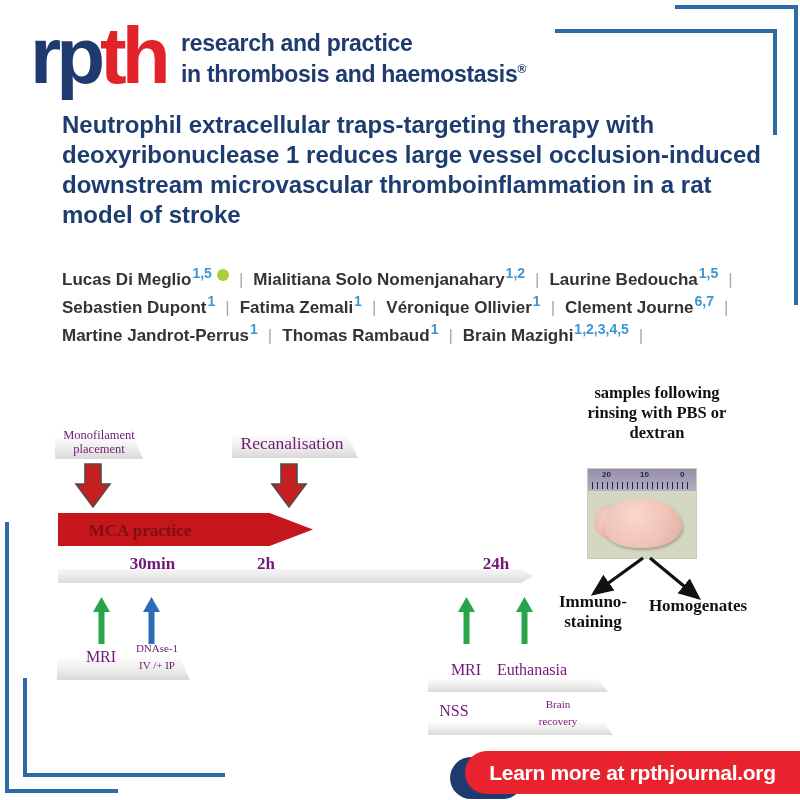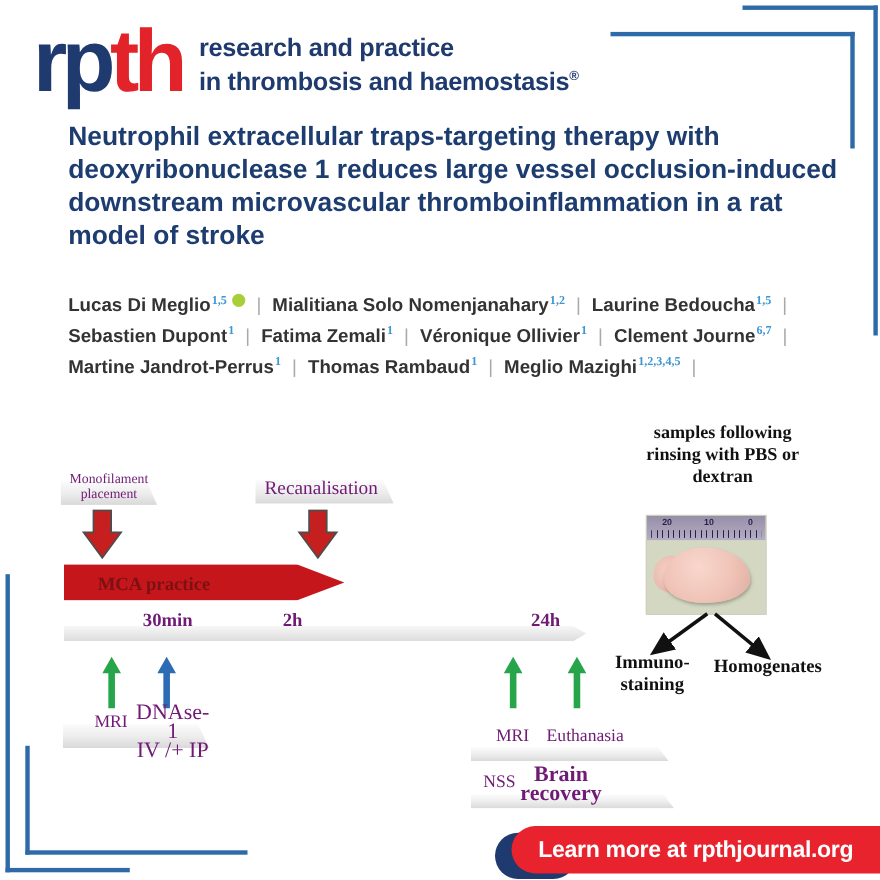--- a/index.html
+++ b/index.html
@@ -19,37 +19,37 @@
   .journal-name sup{font-size:12px;}
 
   
   .title{left:62px;top:110px;color:#1d3d70;font-size:24px;font-weight:bold;line-height:30px;}
   .title div{white-space:nowrap;}
 
   
   .authors{left:62px;top:259px;font-size:17px;color:#333;font-weight:600;}
   .author-line{height:28px;line-height:28px;white-space:nowrap;}
   .author-line .sep{color:#a9a9a9;font-weight:400;padding:0 10px;}
-  .author-line sup.aff{color:#3e96d2;font-size:11px;font-weight:600;margin-left:1px;font-family:Liberation Serif, serif;}
+  .author-line sup.aff{color:#3e96d2;font-size:14px;font-weight:600;margin-left:1px;}
   .orcid{display:inline-block;width:12px;height:12px;border-radius:50%;background:#a8ce38;
          margin-left:5px;vertical-align:4px;}
 
   
   .serif{font-family:"Liberation Serif",serif;color:#701a75;}
   .flag{background:linear-gradient(180deg,#fcfcfc 0%,#ececec 55%,#d9d9d9 100%);
         clip-path:polygon(0 0,calc(100% - 10px) 0,100% 100%,0 100%);
         box-shadow:0 1px 2px rgba(0,0,0,0.15);}
   .timeline-bar{background:linear-gradient(180deg,#f7f7f7,#dcdcdc);
         clip-path:polygon(0 0,calc(100% - 12px) 0,100% 50%,calc(100% - 12px) 100%,0 100%);}
   .mca-arrow{background:#c5161c;
         clip-path:polygon(0 0,83% 0,100% 50%,83% 100%,0 100%);}
   .mca-label{color:#7c1113;font-weight:bold;font-size:17px;}
   .tick{font-size:17px;font-weight:600;text-align:center;}
   .ev-label{font-size:16px;text-align:center;}
-  .ev-label2{font-size:20px;line-height:17px;text-align:center;}
+  .ev-label2{font-size:11px;line-height:17px;text-align:center;}
   .bold-serif{font-weight:bold;font-size:17px;line-height:20px;text-align:center;color:#111;}
 
   
   .brain-photo{left:588px;top:469px;width:108px;height:89px;background:#d4d7c2;
                box-shadow:0 0 0 1px #c9ccb8;overflow:hidden;}
   .ruler{position:absolute;left:0;top:0;width:100%;height:22px;
          background:linear-gradient(180deg,#978fa8,#b5adc2);}
   .ruler-nums{position:absolute;left:0;top:1px;width:100%;font-size:8px;color:#241f4e;
               font-weight:bold;}
   .ruler-nums span{position:absolute;}
@@ -91,21 +91,21 @@
   <div class="abs title">
     <div>Neutrophil extracellular traps-targeting therapy with</div>
     <div>deoxyribonuclease 1 reduces large vessel occlusion-induced</div>
     <div>downstream microvascular thromboinflammation in a rat</div>
     <div>model of stroke</div>
   </div>
 
   <div class="abs authors">
       <div class="author-line"><span>Lucas Di Meglio</span><sup class="aff">1,5</sup><span class="orcid"></span><span class="sep">|</span><span>Mialitiana Solo Nomenjanahary</span><sup class="aff">1,2</sup><span class="sep">|</span><span>Laurine Bedoucha</span><sup class="aff">1,5</sup><span class="sep">|</span></div>
       <div class="author-line"><span>Sebastien Dupont</span><sup class="aff">1</sup><span class="sep">|</span><span>Fatima Zemali</span><sup class="aff">1</sup><span class="sep">|</span><span>Véronique Ollivier</span><sup class="aff">1</sup><span class="sep">|</span><span>Clement Journe</span><sup class="aff">6,7</sup><span class="sep">|</span></div>
-      <div class="author-line"><span>Martine Jandrot-Perrus</span><sup class="aff">1</sup><span class="sep">|</span><span>Thomas Rambaud</span><sup class="aff">1</sup><span class="sep">|</span><span>Meglio Mazighi</span><sup class="aff">1,2,3,4,5</sup><span class="sep">|</span></div>
+      <div class="author-line"><span>Martine Jandrot-Perrus</span><sup class="aff">1</sup><span class="sep">|</span><span>Thomas Rambaud</span><sup class="aff">1</sup><span class="sep">|</span><span>Brain Mazighi</span><sup class="aff">1,2,3,4,5</sup><span class="sep">|</span></div>
     </div>
 
   <div class="abs flag" style="left:55px;top:437px;width:88px;height:22px;"></div>
   <div class="abs serif" style="left:48px;top:428px;width:102px;font-size:12.5px;line-height:14px;text-align:center;">
     <div>Monofilament</div>
     <div>placement</div>
   </div>
 
   <div class="abs flag" style="left:232px;top:436px;width:126px;height:22px;"></div>
   <div class="abs serif" style="left:232px;top:433px;width:120px;font-size:17.5px;text-align:center;">Recanalisation</div>
@@ -145,21 +145,21 @@
   <svg class="abs" style="left:516px;top:597px;" width="17" height="47" viewBox="0 0 17 47">
     <polygon points="8.5,0 17,15 11.5,15 11.5,47 5.5,47 5.5,15 0,15" fill="#28a54b"></polygon>
   </svg>
 
   <div class="abs flag" style="left:428px;top:679px;width:180px;height:13px;"></div>
   <div class="abs serif ev-label" style="left:444px;top:661px;width:44px;">MRI</div>
   <div class="abs serif ev-label" style="left:494px;top:661px;width:76px;">Euthanasia</div>
 
   <div class="abs flag" style="left:428px;top:722px;width:185px;height:13px;"></div>
   <div class="abs serif ev-label" style="left:432px;top:702px;width:44px;">NSS</div>
-  <div class="abs serif ev-label2" style="left:472px;top:696px;width:76px;font-weight:bold;">
+  <div class="abs serif ev-label2" style="left:520px;top:696px;width:76px;">
     <div>Brain</div>
     <div>recovery</div>
   </div>
 
   <div class="abs serif bold-serif" style="left:563px;top:383px;width:188px;font-size:16.5px;">
     <div>samples following</div>
     <div>rinsing with PBS or</div>
     <div>dextran</div>
   </div>
 

